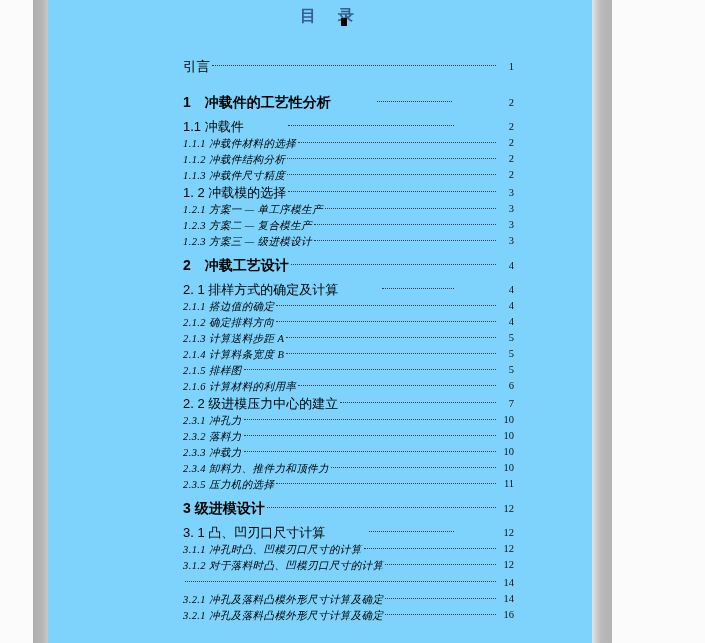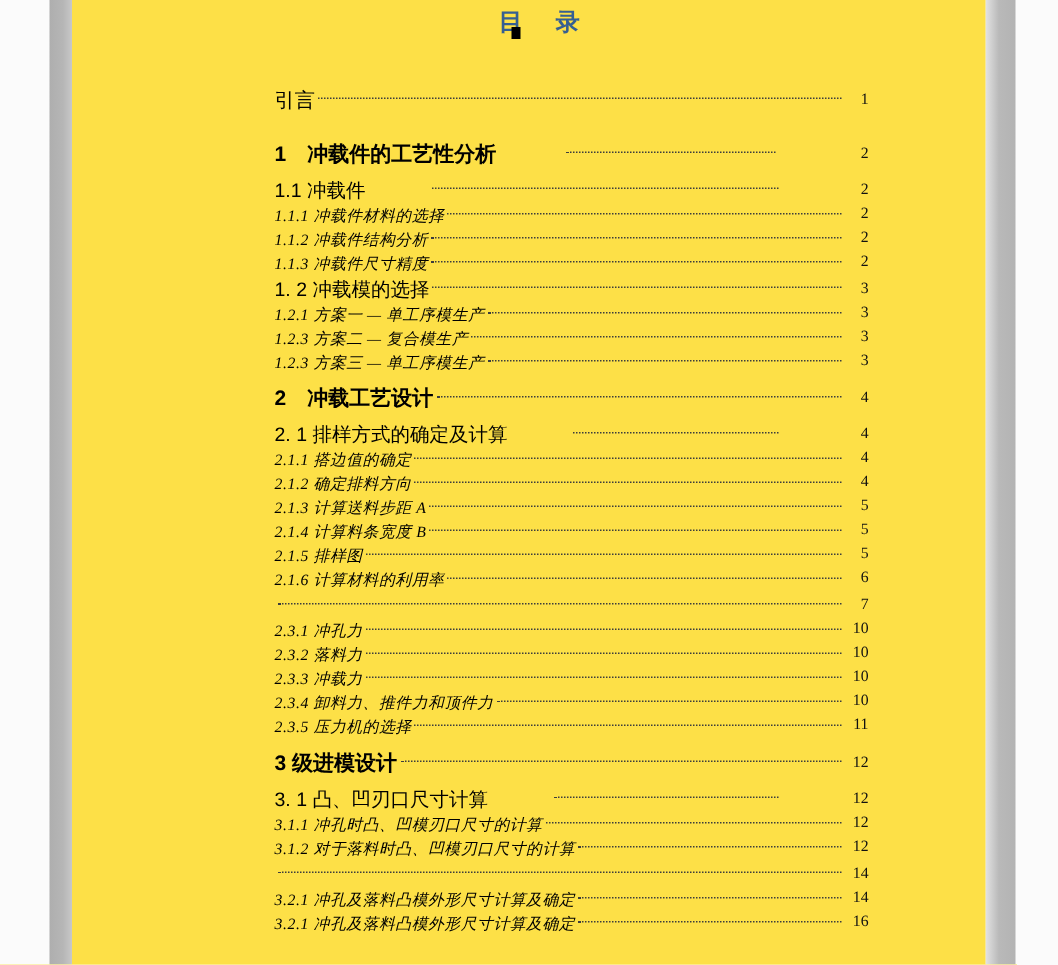--- a/index.html
+++ b/index.html
@@ -8,21 +8,21 @@
     background:#fbfbfb;
     font-family:"Liberation Sans",sans-serif;
   }
   .stage{display:flex;width:705px;height:643px;}
   .gutter-left{width:33px;height:100%;background:#fbfbfb;flex:0 0 auto;}
   .pagebar-left{width:15px;height:100%;flex:0 0 auto;
     background:linear-gradient(to right,#aeaeae 0%,#b6b6b6 60%,#c8c8c8 100%);}
   .pagebar-right{width:20px;height:100%;flex:0 0 auto;
     background:linear-gradient(to right,#e3e3e3 0%,#b9b9b9 45%,#b3b3b3 100%);}
   .page{
-    width:609px;height:100%;flex:0 0 auto;background:#fde047;
+    width:544px;height:100%;flex:0 0 auto;background:#7dd3fc;
     position:relative;box-sizing:border-box;
     padding:6px 78px 0 95px;
   }
   .toc-title{
     margin:0;padding:0;text-align:center;
     font:bold 16px "Liberation Sans",sans-serif;
     letter-spacing:3px;
     color:#365f91;
     height:20px;line-height:20px;
   }
@@ -96,21 +96,21 @@
           <span class="lab">1.2.1 方案一 — 单工序模生产</span>
           <span class="lead"></span>
           <span class="pg">3</span>
         </div>
         <div class="row lvl-3">
           <span class="lab">1.2.3 方案二 — 复合模生产</span>
           <span class="lead"></span>
           <span class="pg">3</span>
         </div>
         <div class="row lvl-3">
-          <span class="lab">1.2.3 方案三 — 单工序模生产</span>
+          <span class="lab">1.2.3 方案三 — 级进模设计</span>
           <span class="lead"></span>
           <span class="pg">3</span>
         </div>
         <div class="row lvl-1">
           <span class="lab">2　冲载工艺设计</span>
           <span class="lead"></span>
           <span class="pg">4</span>
         </div>
         <div class="row lvl-2">
           <span class="lab">2. 1 排样方式的确定及计算</span>
@@ -141,20 +141,21 @@
           <span class="lab">2.1.5 排样图</span>
           <span class="lead"></span>
           <span class="pg">5</span>
         </div>
         <div class="row lvl-3">
           <span class="lab">2.1.6 计算材料的利用率</span>
           <span class="lead"></span>
           <span class="pg">6</span>
         </div>
         <div class="row lvl-2">
+          <span class="lab">2. 2 级进模压力中心的建立</span>
           <span class="lead"></span>
           <span class="pg">7</span>
         </div>
         <div class="row lvl-3">
           <span class="lab">2.3.1 冲孔力</span>
           <span class="lead"></span>
           <span class="pg">10</span>
         </div>
         <div class="row lvl-3">
           <span class="lab">2.3.2 落料力</span>

